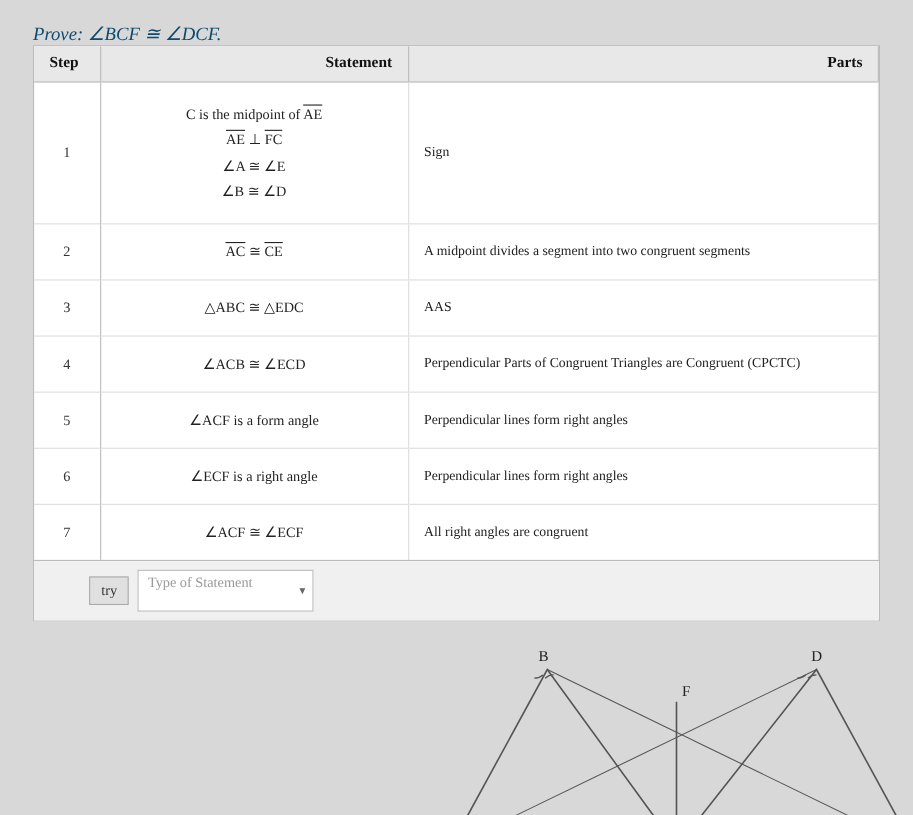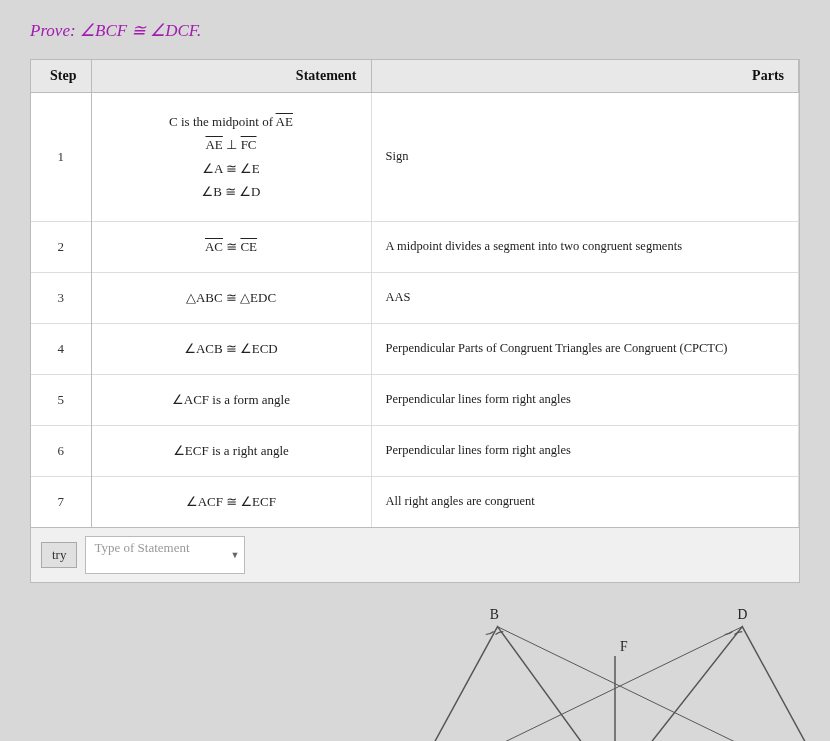--- a/index.html
+++ b/index.html
@@ -13,22 +13,21 @@
     }
     .main-content {
       background: #d8d8d8;
       margin: 0;
       padding: 20px 30px 0 30px;
       min-height: 741px;
     }
     .prove-title {
       font-size: 17px;
       font-style: italic;
-      margin-bottom: 18px;
-      color: #a21caf;
+      color: #0c4a6e;
       font-family: Georgia, serif;
     }
     .prove-title span {
       font-style: italic;
     }
     .proof-table-container {
       background: #fff;
       border: 1px solid #bbb;
       margin-bottom: 12px;
     }
@@ -43,21 +42,21 @@
     thead th {
       padding: 8px 14px;
       font-size: 14px;
       font-weight: bold;
       text-align: right;
       border-right: 1px solid #bbb;
       color: #111;
     }
     thead th:first-child {
       width: 60px;
-      text-align: right;
+      text-align: left;
     }
     thead th:nth-child(2) {
       width: 280px;
     }
     tbody tr {
       border-bottom: 1px solid #ddd;
     }
     tbody tr:last-child {
       border-bottom: none;
     }
@@ -97,20 +96,21 @@
       gap: 8px;
     }
     .try-btn {
       background: #e0e0e0;
       border: 1px solid #aaa;
       padding: 4px 10px;
       font-size: 13px;
       cursor: pointer;
       color: #333;
       font-family: Georgia, serif;
+      margin-left: 40px;
     }
     .type-select {
       border: 1px solid #bbb;
       background: #fff;
       padding: 3px 22px 18px 8px;
       font-size: 13px;
       color: #999;
       cursor: pointer;
       font-family: Georgia, serif;
       min-width: 160px;

